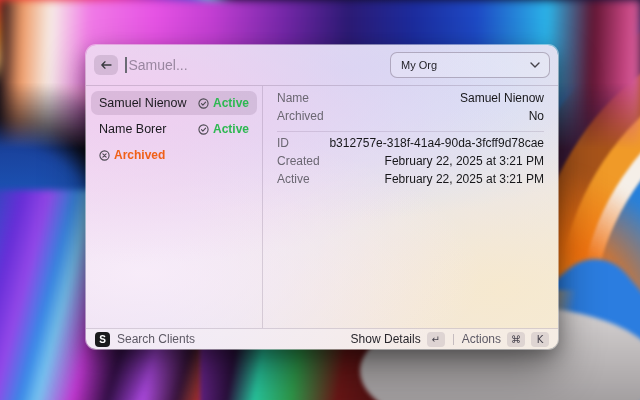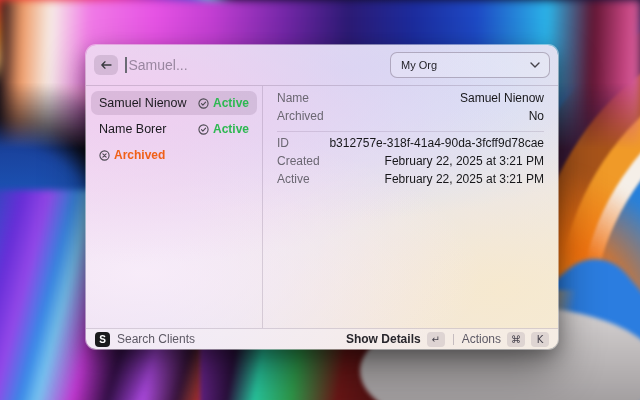--- a/index.html
+++ b/index.html
@@ -81,21 +81,21 @@
   .dlabel { color:#6b6772; white-space:nowrap; }
   .dvalue { color:#17171a; font-weight:500; white-space:nowrap; text-align:right; }
   .ddiv { height:1px; background:rgba(110,90,120,0.18); margin:4px 0; }
 
   .footer { flex:0 0 21px; margin-top:auto; border-top:1px solid rgba(110,90,120,0.22);
     background:rgba(245,240,246,0.5); display:flex; align-items:center; padding:0 9px; gap:7px; font-size:12px; }
   .logo { width:15px; height:15px; border-radius:4px; background:#1a1a1c; color:#fff; font-size:10px; font-weight:700;
     display:flex; align-items:center; justify-content:center; flex:0 0 auto; }
   .app-label { color:#5d5965; }
   .f-right { margin-left:auto; display:flex; align-items:center; gap:6px; }
-  .f-primary { color:#28262c; font-weight:700; cursor:pointer; }
+  .f-primary { color:#28262c; font-weight:400; cursor:pointer; }
   .f-secondary { color:#5d5965; cursor:pointer; }
   .key { min-width:18px; height:15px; padding:0 3px; background:rgba(120,105,130,0.18); border-radius:4px;
     display:flex; align-items:center; justify-content:center; font-size:10px; color:#46424c;
     font-family:"DejaVu Sans", sans-serif; cursor:pointer; }
   .fsep { width:1px; height:11px; background:rgba(110,100,120,0.35); margin:0 2px; }
 </style>
 </head>
 <body>
 
 <div class="screen">

